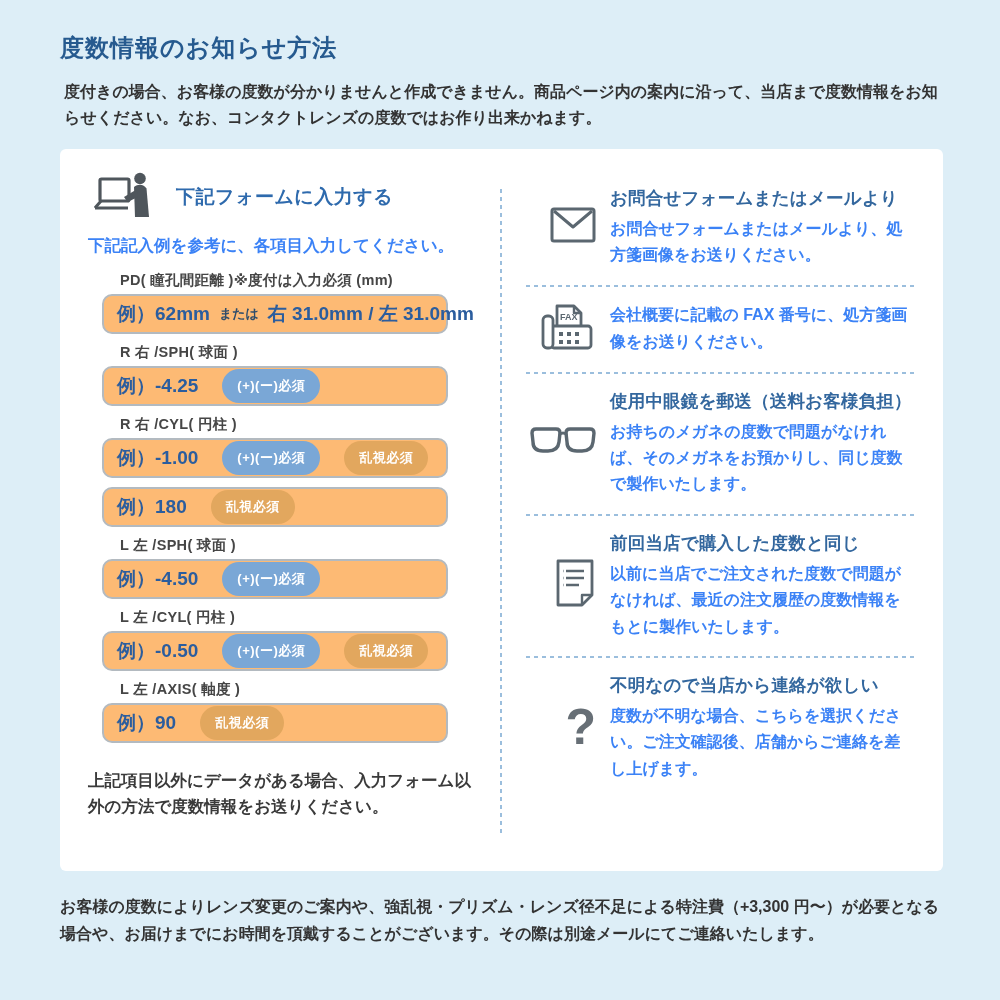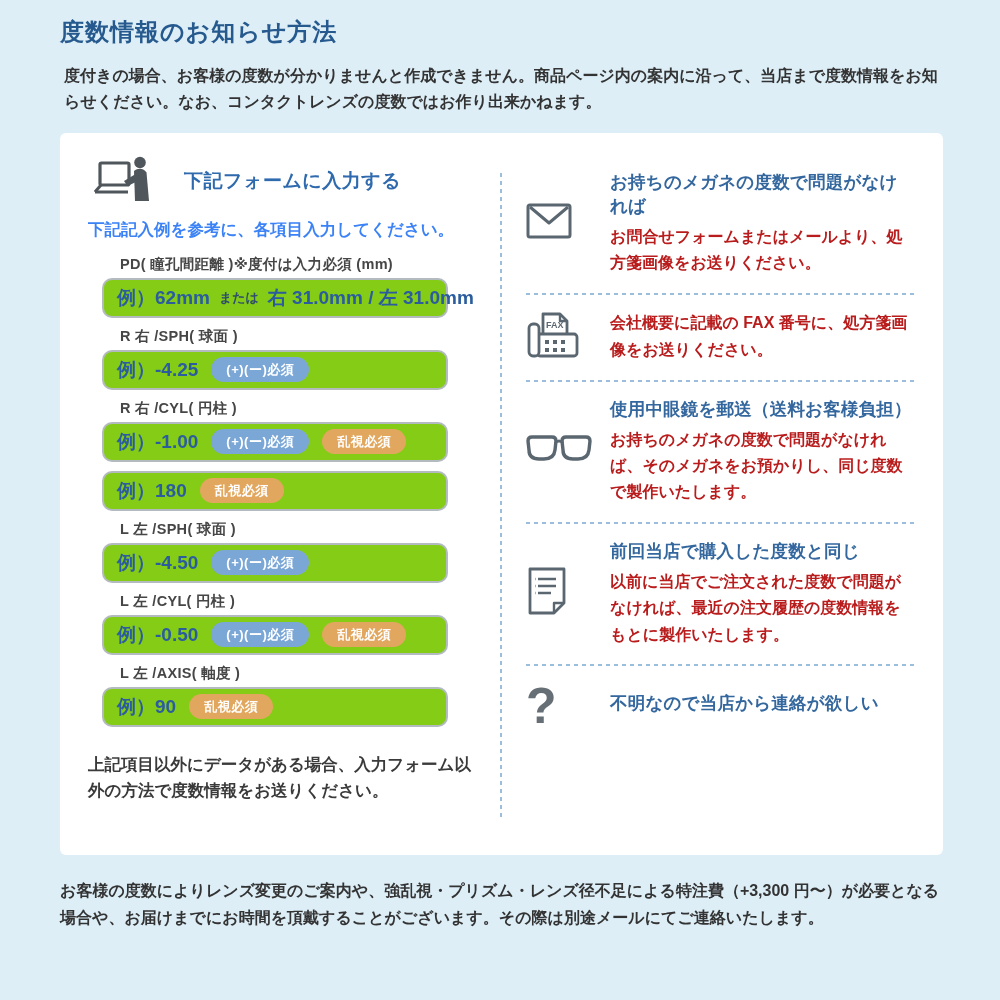--- a/index.html
+++ b/index.html
@@ -3,21 +3,21 @@
 <meta charset="utf-8">
 <style>
   html,body{margin:0;padding:0;}
   body{
     width:1000px;height:1000px;overflow:hidden;
     background:#ddeef7;
     font-family:"Liberation Sans","DejaVu Sans",sans-serif;
     color:#333;
     -webkit-font-smoothing:antialiased;
   }
-  .page{padding:16px 58px 0 60px;}
+  .page{padding:32px 58px 0 60px;}
 
   
   .page-title{
     margin:0;font-size:24px;font-weight:bold;letter-spacing:1px;
     color:#265a8f;
   }
   .page-intro{
     margin:15px 0 0 4px;font-size:16px;line-height:1.65;color:#333;
     font-weight:bold;
   }
@@ -30,48 +30,48 @@
     display:flex;
   }
   .col-left{width:412px;box-sizing:border-box;padding-right:18px;flex:0 0 auto;}
   .divider-v{
     width:2px;flex:0 0 auto;margin:18px 0 12px 0;
     background-image:repeating-linear-gradient(to bottom,#9bbedd 0 4px,transparent 4px 8px);
   }
   .col-right{flex:1;padding:0 28px 0 24px;}
 
   
-  .col-header{display:flex;align-items:center;gap:32px;height:52px;margin-left:6px;}
+  .col-header{display:flex;align-items:center;gap:24px;height:52px;margin-left:6px;}
   .col-title{font-size:19px;font-weight:bold;color:#2e6aad;letter-spacing:0.5px;}
   .form-intro{margin:12px 0 14px 0;font-size:16.5px;font-weight:bold;color:#3b82f6;}
   .field{margin:0 0 9px 14px;width:346px;}
   .field-label{font-size:14.5px;font-weight:bold;color:#464646;margin:0 0 4px 18px;letter-spacing:0.3px;}
   .field-box{
     box-sizing:border-box;height:40px;width:346px;
-    border:2px solid #b3bac0;border-radius:10px;background:#84cc16;
+    border:2px solid #b3bac0;border-radius:10px;background:#fdba74;
     display:flex;align-items:center;gap:13px;padding:0 13px;
     white-space:nowrap;
   }
   .example{font-size:19px;font-weight:bold;color:#2b5d9e;}
   .example-connector{font-size:13px;font-weight:bold;color:#2f4d6b;margin:12px -4px;}
   .badge{
     display:inline-flex;align-items:center;justify-content:center;
-    border-radius:999px;height:25px;padding:0 15px;
-    font-size:13px;font-weight:bold;color:#ffffff;letter-spacing:0.5px;
+    border-radius:999px;height:34px;padding:0 15px;
+    font-size:13px;font-weight:bold;color:#ffffff;letter-spacing:0.5px;margin-left:11px;
   }
   .badge-plus_minus{background:#7aa7d6;}
   .badge-astigmatism{background:#e2a75e;}
   .form-note{margin:24px 0 0 0;font-size:16.5px;font-weight:bold;line-height:1.6;color:#3a3a3a;}
 
   
   .method{display:flex;align-items:center;gap:14px;padding:15px 0 16px 0;}
-  .method-icon{width:70px;flex:0 0 auto;display:flex;justify-content:flex-start;align-items:center;}
+  .method-icon{width:70px;flex:0 0 auto;display:flex;justify-content:flex-end;align-items:center;}
   .method-text{flex:1;}
   .method-title{font-size:17.5px;font-weight:bold;color:#33679e;margin-bottom:6px;letter-spacing:0.2px;}
-  .method-body{font-size:16px;font-weight:bold;line-height:1.65;color:#b91c1c;}
+  .method-body{font-size:16px;font-weight:bold;line-height:1.65;color:#3b82f6;}
   .method-divider{
     height:2px;
     background-image:repeating-linear-gradient(to right,#9bbedd 0 4px,transparent 4px 8px);
   }
   .q-mark{font-size:50px;font-weight:bold;color:#676f76;line-height:1;}
 
   
   .page-footer{
     margin:22px 0 0 0;font-size:16px;font-weight:bold;line-height:1.7;color:#333;
   }
@@ -175,21 +175,21 @@
   <div class="method">
     <div class="method-icon">
             <span>
     <svg width="46" height="36" viewBox="0 0 46 36">
       <rect x="2" y="2" width="42" height="32" rx="2" fill="none" stroke="#5b6770" stroke-width="3"></rect>
       <path d="M4 4 L23 20 L42 4" fill="none" stroke="#5b6770" stroke-width="3" stroke-linejoin="round"></path>
     </svg>
   </span>
           </div>
     <div class="method-text">
-      <div class="method-title">お持ちのメガネの度数で問題がなければ</div>
+      <div class="method-title">お問合せフォームまたはメールより</div>
       <div class="method-body">お問合せフォームまたはメールより、処方箋画像をお送りください。</div>
     </div>
   </div>
 <div class="method-divider"></div>
   <div class="method">
     <div class="method-icon">
             <span>
     <svg width="56" height="50" viewBox="0 0 56 50">
       <path d="M17 24 V4 h17 l7 7 v13" fill="none" stroke="#5b6770" stroke-width="2.8" stroke-linejoin="round"></path>
       <path d="M34 4 v7 h7" fill="none" stroke="#5b6770" stroke-width="2.4" stroke-linejoin="round"></path>
@@ -246,20 +246,21 @@
   </div>
 <div class="method-divider"></div>
   <div class="method">
     <div class="method-icon">
             <span>
     <span class="q-mark">?</span>
   </span>
           </div>
     <div class="method-text">
       <div class="method-title">不明なので当店から連絡が欲しい</div>
+      <div class="method-body">度数が不明な場合、こちらを選択ください。ご注文確認後、店舗からご連絡を差し上げます。</div>
     </div>
   </div>
 </div>
 
   </div>
 
   <p class="page-footer">お客様の度数によりレンズ変更のご案内や、強乱視・プリズム・レンズ径不足による特注費（+3,300 円〜）が必要となる場合や、お届けまでにお時間を頂戴することがございます。その際は別途メールにてご連絡いたします。</p>
 
 </div>
 

